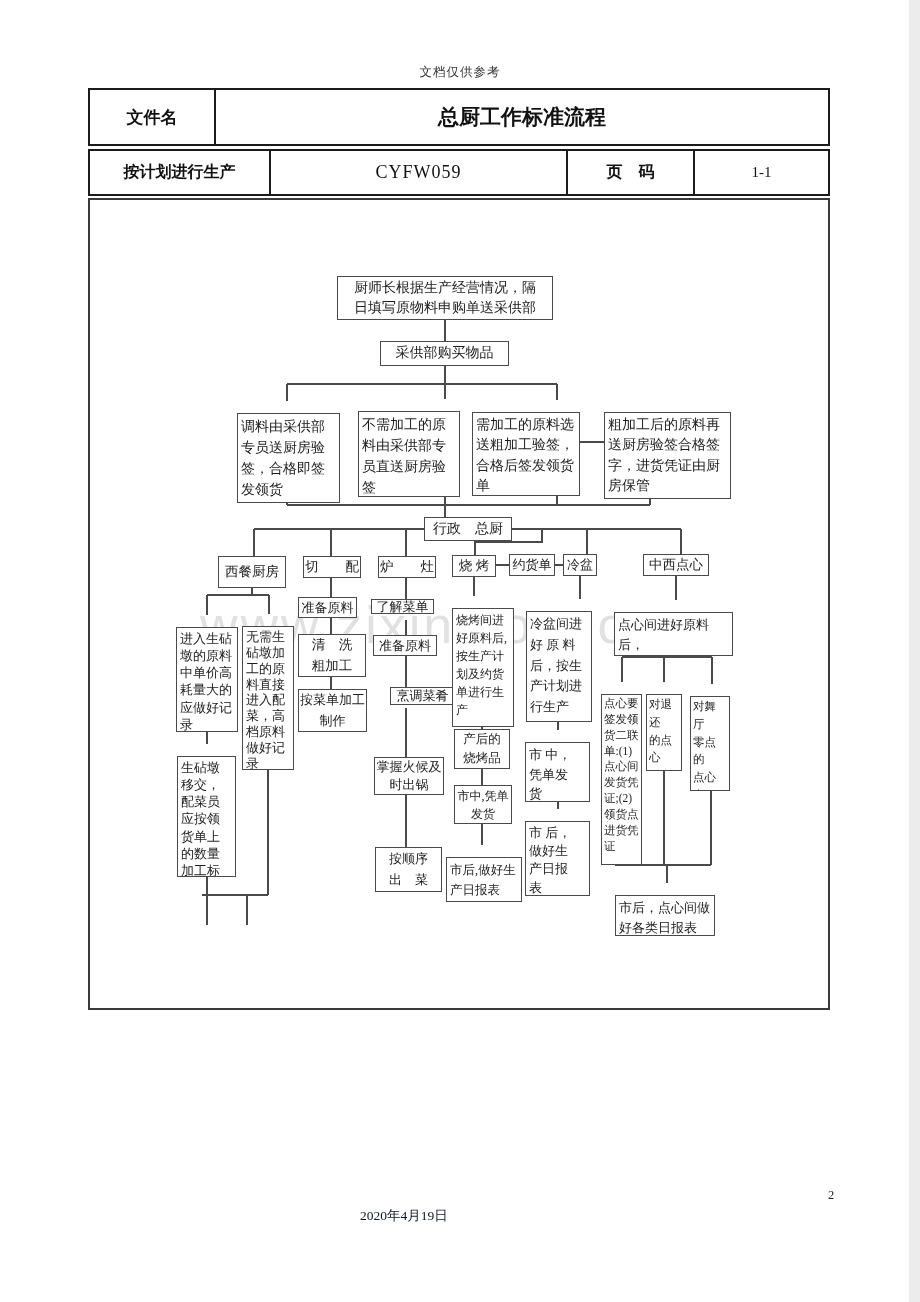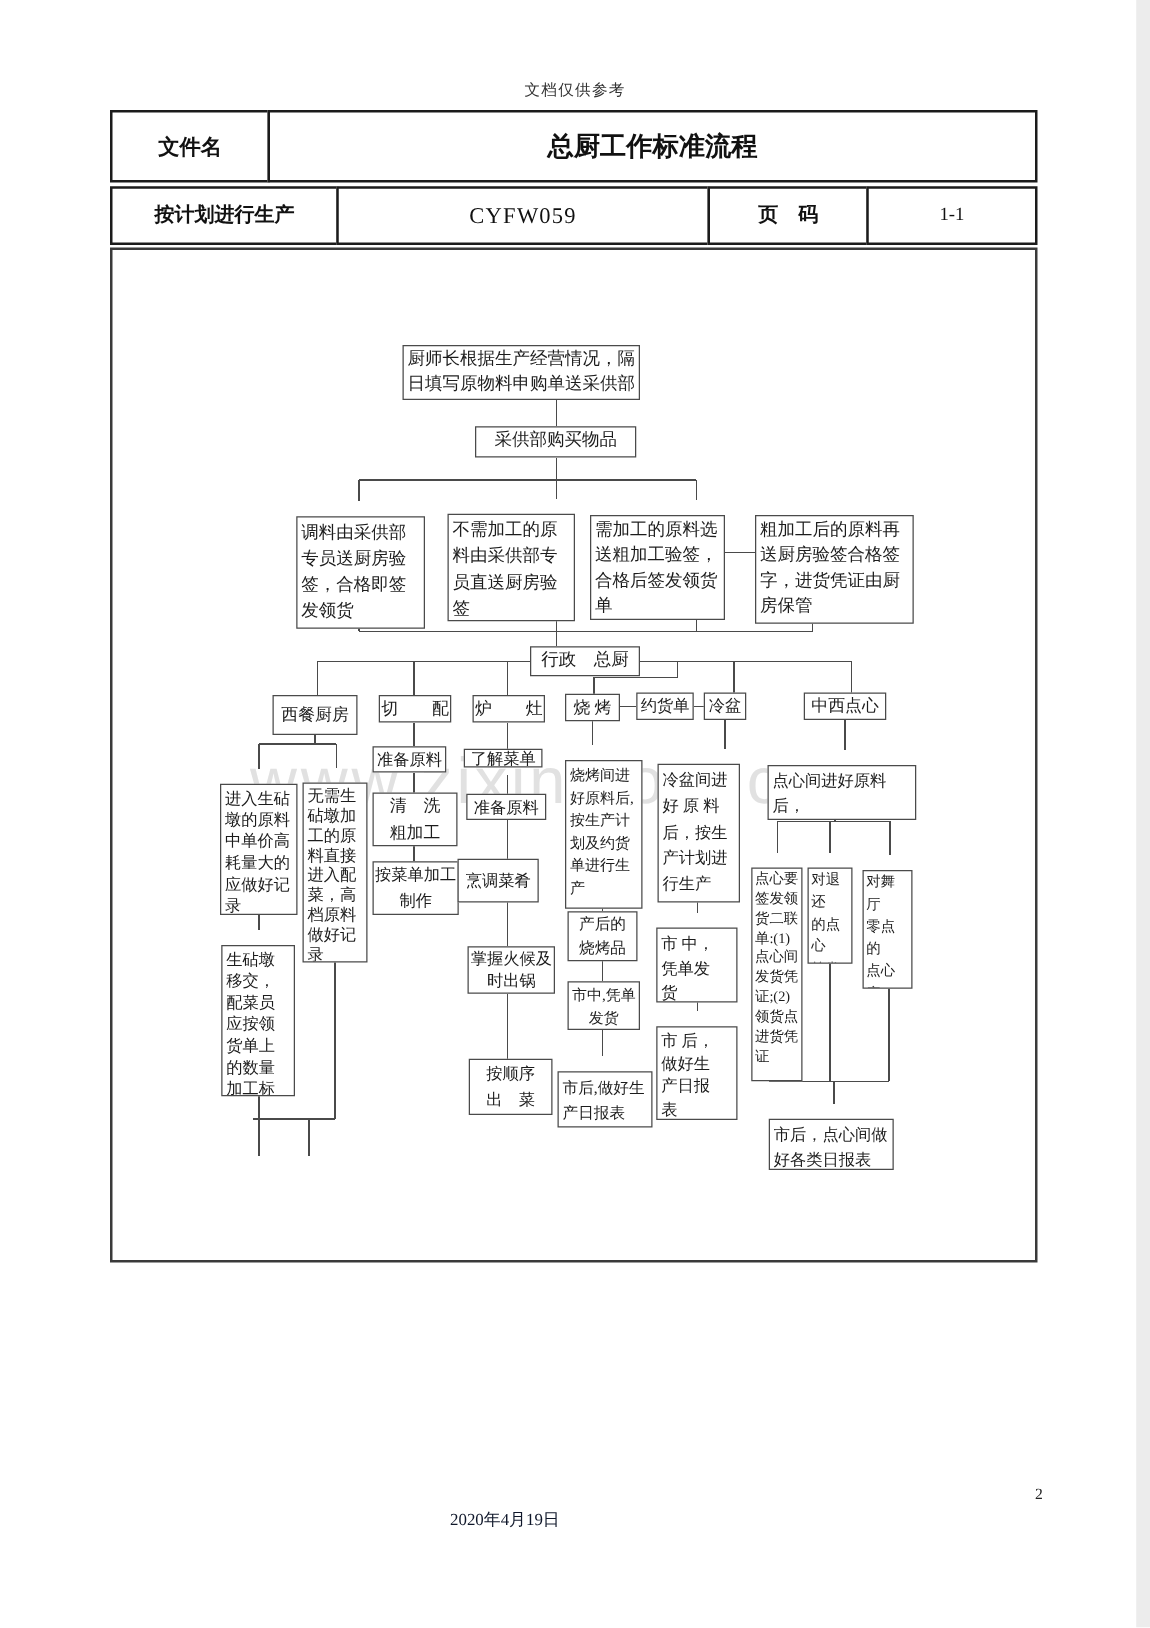--- a/index.html
+++ b/index.html
@@ -107,21 +107,21 @@
       <line x1="574" y1="457" x2="574" y2="482" stroke="#4a4a4a" stroke-width="1.2"></line>
       <line x1="622" y1="457" x2="622" y2="484" stroke="#4a4a4a" stroke-width="1.2"></line>
       <line x1="532" y1="653" x2="532" y2="665" stroke="#4a4a4a" stroke-width="1.2"></line>
       <line x1="574" y1="559" x2="574" y2="665" stroke="#4a4a4a" stroke-width="1.2"></line>
       <line x1="621" y1="579" x2="621" y2="665" stroke="#4a4a4a" stroke-width="1.2"></line>
       <line x1="525" y1="665" x2="621" y2="665" stroke="#4a4a4a" stroke-width="1.2"></line>
       <line x1="577" y1="665" x2="577" y2="683" stroke="#4a4a4a" stroke-width="1.2"></line>
       <polyline points="452,329 452,342 385,342 385,355" fill="none" stroke="#4a4a4a" stroke-width="1.2"></polyline>
     </svg>
   <div id="flow-nodes">
-      <div class="flow-node fn-c" style="left: 232px; top: 76px; width: 190px; height: 44px; font-size: 14px; line-height: 1.45;">厨师长根据生产经营情况，隔
+      <div class="flow-node fn-c" style="left: 247px; top: 76px; width: 216px; height: 44px; font-size: 14px; line-height: 1.45;">厨师长根据生产经营情况，隔
 日填写原物料申购单送采供部</div>
       <div class="flow-node fn-c" style="left: 290px; top: 141px; width: 129px; height: 25px; font-size: 14px; line-height: 1.2;">采供部购买物品</div>
       <div class="flow-node fn-l" style="left: 147px; top: 201px; width: 103px; height: 90px; font-size: 14px; line-height: 1.5;">调料由采供部专员送厨房验签，合格即签发领货</div>
       <div class="flow-node fn-l" style="left: 268px; top: 199px; width: 102px; height: 86px; font-size: 14px; line-height: 1.5;">不需加工的原料由采供部专员直送厨房验签</div>
       <div class="flow-node fn-l" style="left: 382px; top: 200px; width: 108px; height: 84px; font-size: 14px; line-height: 1.45;">需加工的原料选送粗加工验签，合格后签发领货单</div>
       <div class="flow-node fn-l" style="left: 514px; top: 200px; width: 127px; height: 87px; font-size: 14px; line-height: 1.45;">粗加工后的原料再送厨房验签合格签字，进货凭证由厨房保管</div>
       <div class="flow-node fn-c" style="left: 334px; top: 317px; width: 88px; height: 24px; font-size: 14px; line-height: 1.2;">行政　总厨</div>
       <div class="flow-node fn-c" style="left: 128px; top: 356px; width: 68px; height: 32px; font-size: 13.5px; line-height: 1.2;">西餐厨房</div>
       <div class="flow-node fn-c" style="left: 213px; top: 356px; width: 58px; height: 22px; font-size: 13.5px; line-height: 1.2;">切　　配</div>
       <div class="flow-node fn-c" style="left: 288px; top: 356px; width: 58px; height: 22px; font-size: 13.5px; line-height: 1.2;">炉　　灶</div>
@@ -139,21 +139,21 @@
 档原料
 做好记
 录</div>
       <div class="flow-node fn-l" style="left: 87px; top: 544px; width: 59px; height: 121px; font-size: 13px; line-height: 1.32;">生砧墩移交，配菜员应按领货单上的数量加工标准进行验签</div>
       <div class="flow-node fn-c" style="left: 208px; top: 397px; width: 59px; height: 21px; font-size: 13px; line-height: 1.2;">准备原料</div>
       <div class="flow-node fn-c" style="left: 208px; top: 434px; width: 68px; height: 43px; font-size: 13.5px; line-height: 1.5;">清　洗
 粗加工</div>
       <div class="flow-node fn-c" style="left: 208px; top: 489px; width: 69px; height: 43px; font-size: 13px; line-height: 1.55;">按菜单加工制作</div>
       <div class="flow-node fn-c" style="left: 281px; top: 399px; width: 63px; height: 15px; font-size: 13px; line-height: 1.2;">了解菜单</div>
       <div class="flow-node fn-c" style="left: 283px; top: 435px; width: 64px; height: 21px; font-size: 13px; line-height: 1.2;">准备原料</div>
-      <div class="flow-node fn-c" style="left: 276px; top: 487px; width: 65px; height: 35px; font-size: 13px; line-height: 1.2; text-align: center;">烹调菜肴</div>
+      <div class="flow-node fn-c" style="left: 300px; top: 487px; width: 65px; height: 18px; font-size: 13px; line-height: 1.2; text-align: center;">烹调菜肴</div>
       <div class="flow-node fn-c" style="left: 284px; top: 557px; width: 70px; height: 38px; font-size: 13px; line-height: 1.4;">掌握火候及时出锅</div>
       <div class="flow-node fn-c" style="left: 285px; top: 647px; width: 67px; height: 45px; font-size: 13px; line-height: 1.6;">按顺序
 出　菜</div>
       <div class="flow-node fn-l" style="left: 362px; top: 396px; width: 62px; height: 119px; font-size: 12px; line-height: 1.5;">烧烤间进好原料后,按生产计划及约货单进行生产</div>
       <div class="flow-node fn-c" style="left: 364px; top: 529px; width: 56px; height: 40px; font-size: 12.5px; line-height: 1.5;">产后的
 烧烤品</div>
       <div class="flow-node fn-c" style="left: 364px; top: 585px; width: 58px; height: 39px; font-size: 12px; line-height: 1.5;">市中,凭单
 发货</div>
       <div class="flow-node fn-l" style="left: 356px; top: 645px; width: 76px; height: 45px; font-size: 12.5px; line-height: 1.6;">市后,做好生产日报表</div>
       <div class="flow-node fn-l" style="left: 436px; top: 399px; width: 66px; height: 111px; font-size: 13px; line-height: 1.6;">冷盆间进

